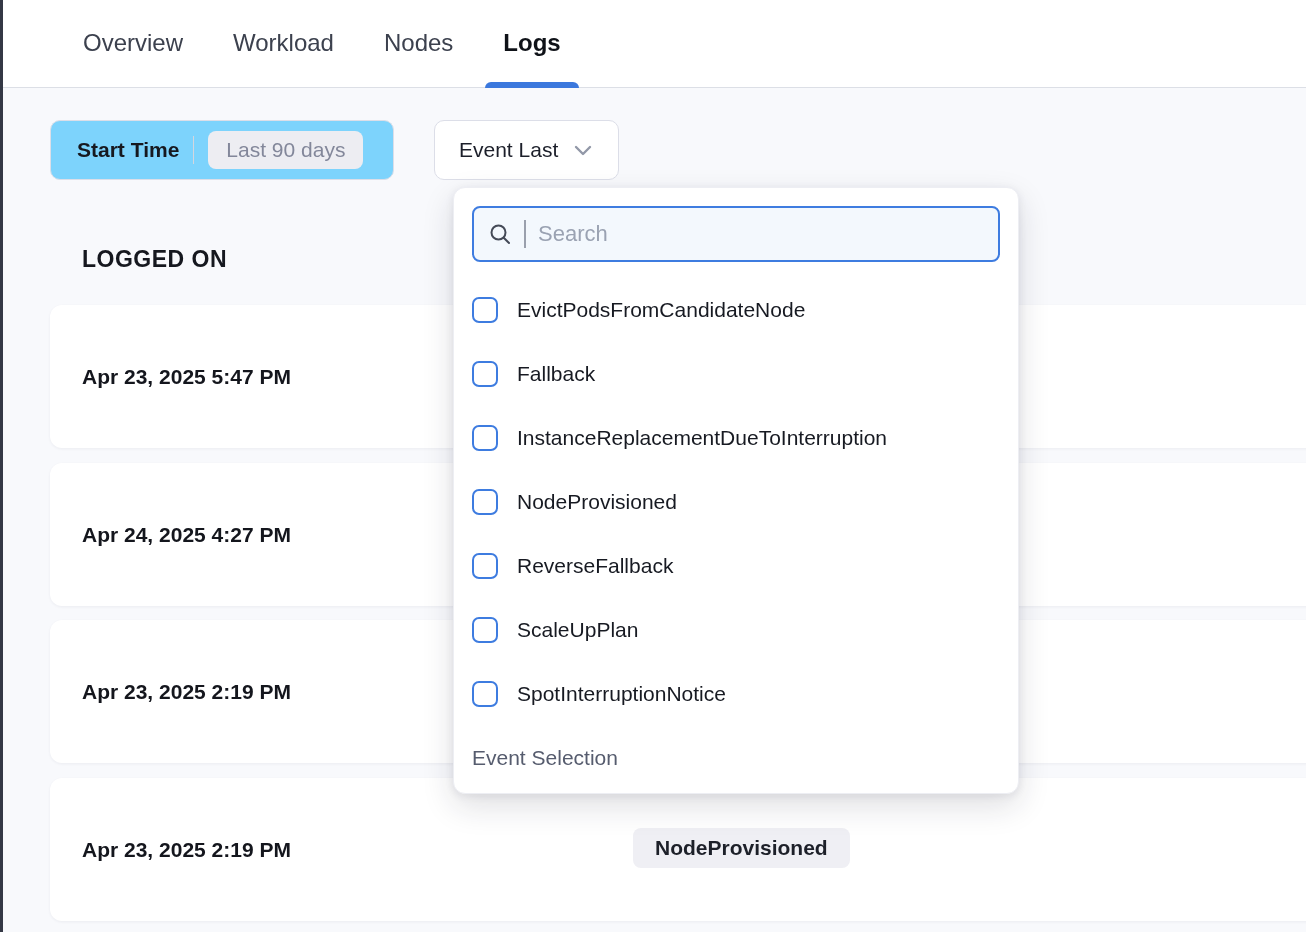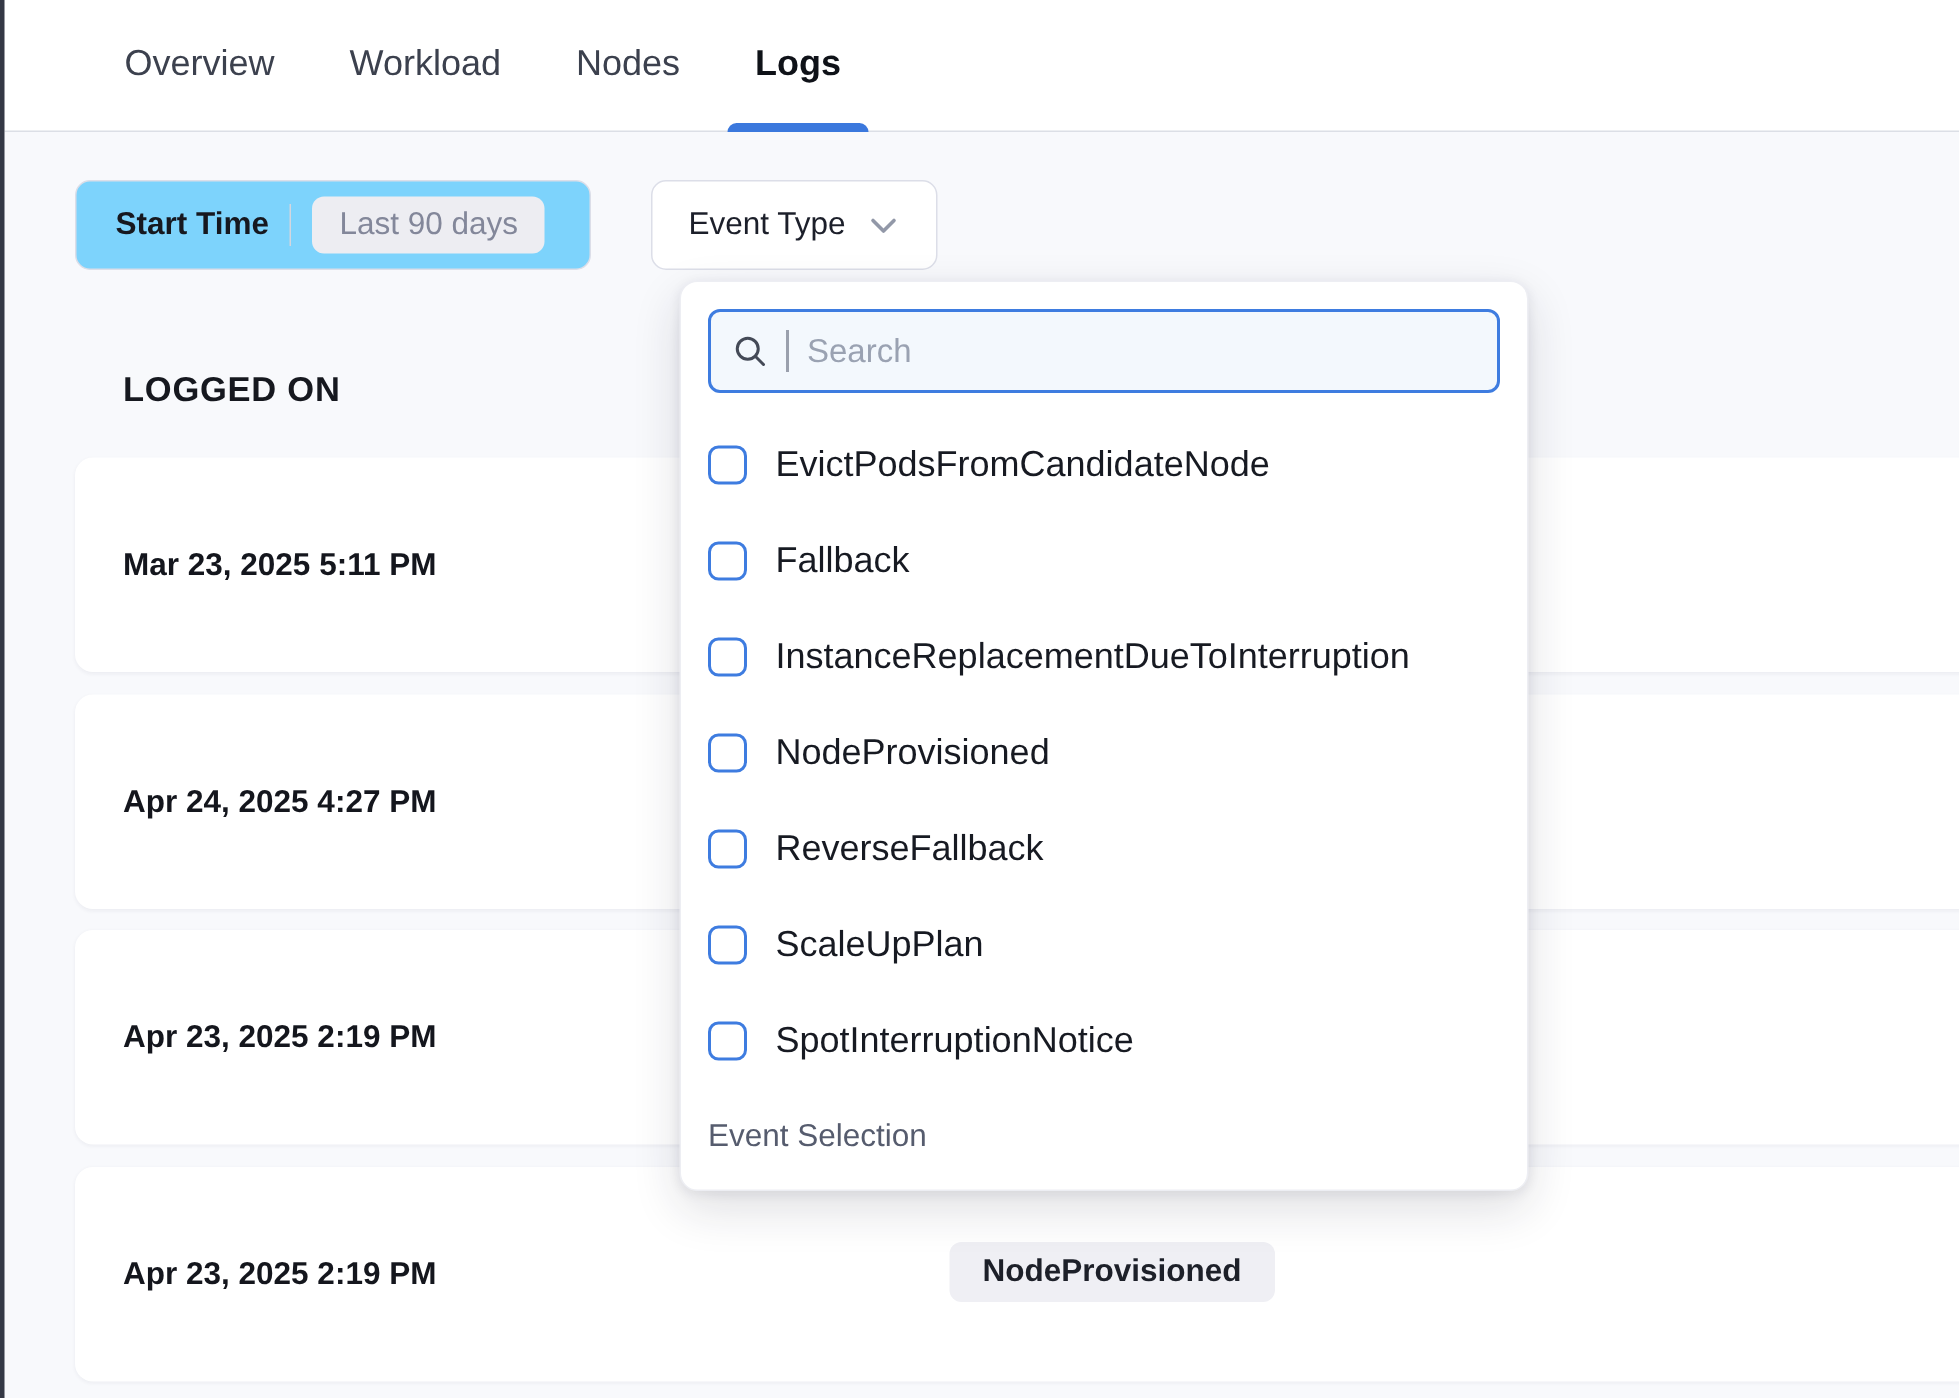--- a/index.html
+++ b/index.html
@@ -79,21 +79,21 @@
   .search-input::placeholder { color:#9aa2b2; }
   .options { margin-top:16px; }
   .option {
     height:64px; display:flex; align-items:center; gap:19px;
     cursor:pointer;
   }
   .checkbox {
     width:26px; height:26px; border:2px solid #3e7ce0; border-radius:7px;
     background:#ffffff; flex:0 0 auto; cursor:pointer;
   }
-  .option-label { font-size:24px; color:#171a22; white-space:nowrap; }
+  .option-label { font-size:21px; color:#171a22; white-space:nowrap; }
   .clear-selection {
     margin-top:20px; font-size:21px; color:#565c6e; cursor:pointer;
     display:inline-block;
   }
   
   .col-header {
     position:absolute; left:82px; top:246px;
     font-size:23px; font-weight:700; letter-spacing:0.5px; color:#16181f;
     z-index:2;
   }
@@ -126,21 +126,21 @@
   <div class="tab active">Logs</div>
 </div>
 
 <div class="filter-group">
   <span class="filter-label">Start Time</span>
   <span class="filter-divider"></span>
   <span class="filter-pill">Last 90 days</span>
 </div>
 
 <div class="event-type-btn">
-  <span class="event-type-label">Event Type</span>
+  <span class="event-type-label">Event Last</span>
   <svg class="chevron" viewBox="0 0 18 11">
     <polyline points="2,2 9,9 16,2" fill="none" stroke="#9298a8" stroke-width="2.4" stroke-linecap="round" stroke-linejoin="round"></polyline>
   </svg>
 </div>
 
 <div class="dropdown">
   <div class="search-box">
     <svg class="search-glyph" viewBox="0 0 24 24">
       <circle cx="10.5" cy="10.5" r="7" fill="none" stroke="#444a57" stroke-width="2"></circle>
       <line x1="15.7" y1="15.7" x2="21" y2="21" stroke="#444a57" stroke-width="2" stroke-linecap="round"></line>
@@ -179,21 +179,21 @@
       <span class="option-label">SpotInterruptionNotice</span>
     </div>
   </div>
 
   <div class="clear-selection">Event Selection</div>
 </div>
 
 <div class="col-header">LOGGED ON</div>
 
 <div class="row-card r1">
-  <span class="timestamp">Mar 23, 2025 5:11 PM</span>
+  <span class="timestamp">Apr 23, 2025 5:47 PM</span>
 </div>
 <div class="row-card r2">
   <span class="timestamp">Apr 24, 2025 4:27 PM</span>
 </div>
 <div class="row-card r3">
   <span class="timestamp">Apr 23, 2025 2:19 PM</span>
 </div>
 <div class="row-card r4">
   <span class="timestamp">Apr 23, 2025 2:19 PM</span>
   <span class="badge">NodeProvisioned</span>

